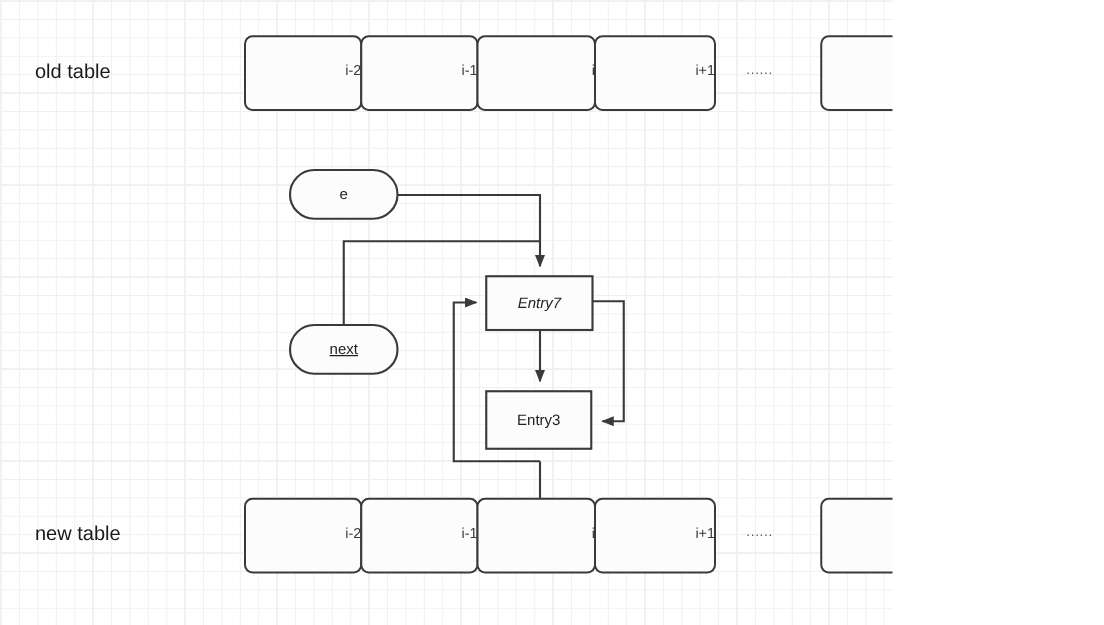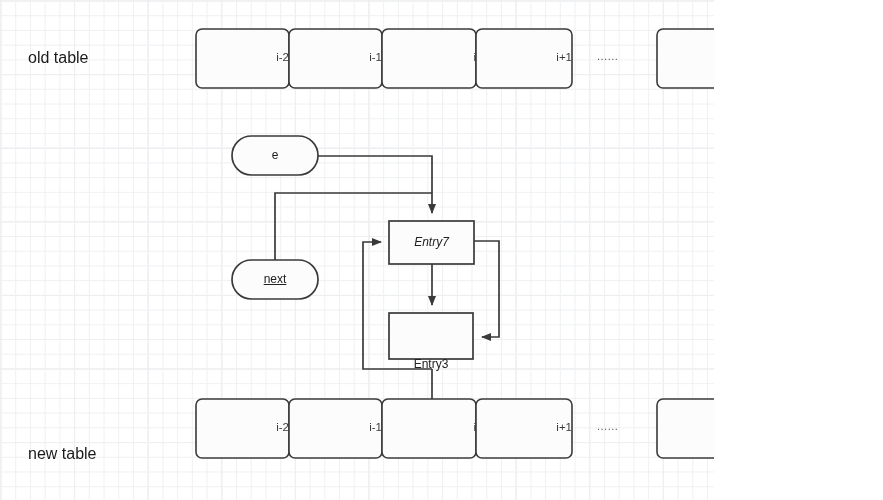--- a/index.html
+++ b/index.html
@@ -112,32 +112,32 @@
 
       <rect x="232" y="260" width="86" height="39" rx="19.5" ry="19.5" fill="#fcfcfc" stroke="#3a3a3a" stroke-width="1.7"></rect>
 
       <rect x="389" y="221" width="85" height="43" fill="#fcfcfc" stroke="#3a3a3a" stroke-width="1.7"></rect>
 
       <rect x="389" y="313" width="84" height="46" fill="#fcfcfc" stroke="#3a3a3a" stroke-width="1.7"></rect>
     </g>
   </svg>
 
   <div class="lbl side-label" style="left:28px; top:49px;">old table</div>
-  <div class="lbl side-label" style="left:28px; top:419px;margin-top:26px;">new table</div>
+  <div class="lbl side-label" style="left:28px; top:419px;">new table</div>
 
   <div class="lbl cell-label" style="left:196px; top:51px; width:93px;">i-2</div>
   <div class="lbl cell-label" style="left:289px; top:51px; width:93px;">i-1</div>
   <div class="lbl cell-label" style="left:382px; top:51px; width:94px;">i</div>
   <div class="lbl cell-label" style="left:476px; top:51px; width:96px;">i+1</div>
   <div class="ellipsis" style="left:597px; top:50px;">......</div>
 
   <div class="lbl cell-label" style="left:196px; top:421px; width:93px;">i-2</div>
   <div class="lbl cell-label" style="left:289px; top:421px; width:93px;">i-1</div>
   <div class="lbl cell-label" style="left:382px; top:421px; width:94px;">i</div>
   <div class="lbl cell-label" style="left:476px; top:421px; width:96px;">i+1</div>
   <div class="ellipsis" style="left:597px; top:420px;">......</div>
 
   <div class="lbl node-label" style="left:232px; top:148px; width:86px;">e</div>
   <div class="lbl node-label" style="left:232px; top:272px; width:86px;text-decoration:underline;">next</div>
   <div class="lbl node-label" style="left:389px; top:235px; width:85px;font-style:italic;">Entry7</div>
-  <div class="lbl node-label" style="left:389px; top:329px; width:84px;margin-top:28px;">Entry3</div>
+  <div class="lbl node-label" style="left:389px; top:329px; width:84px;">Entry3</div>
 
 </div>
 
 </body></html>

